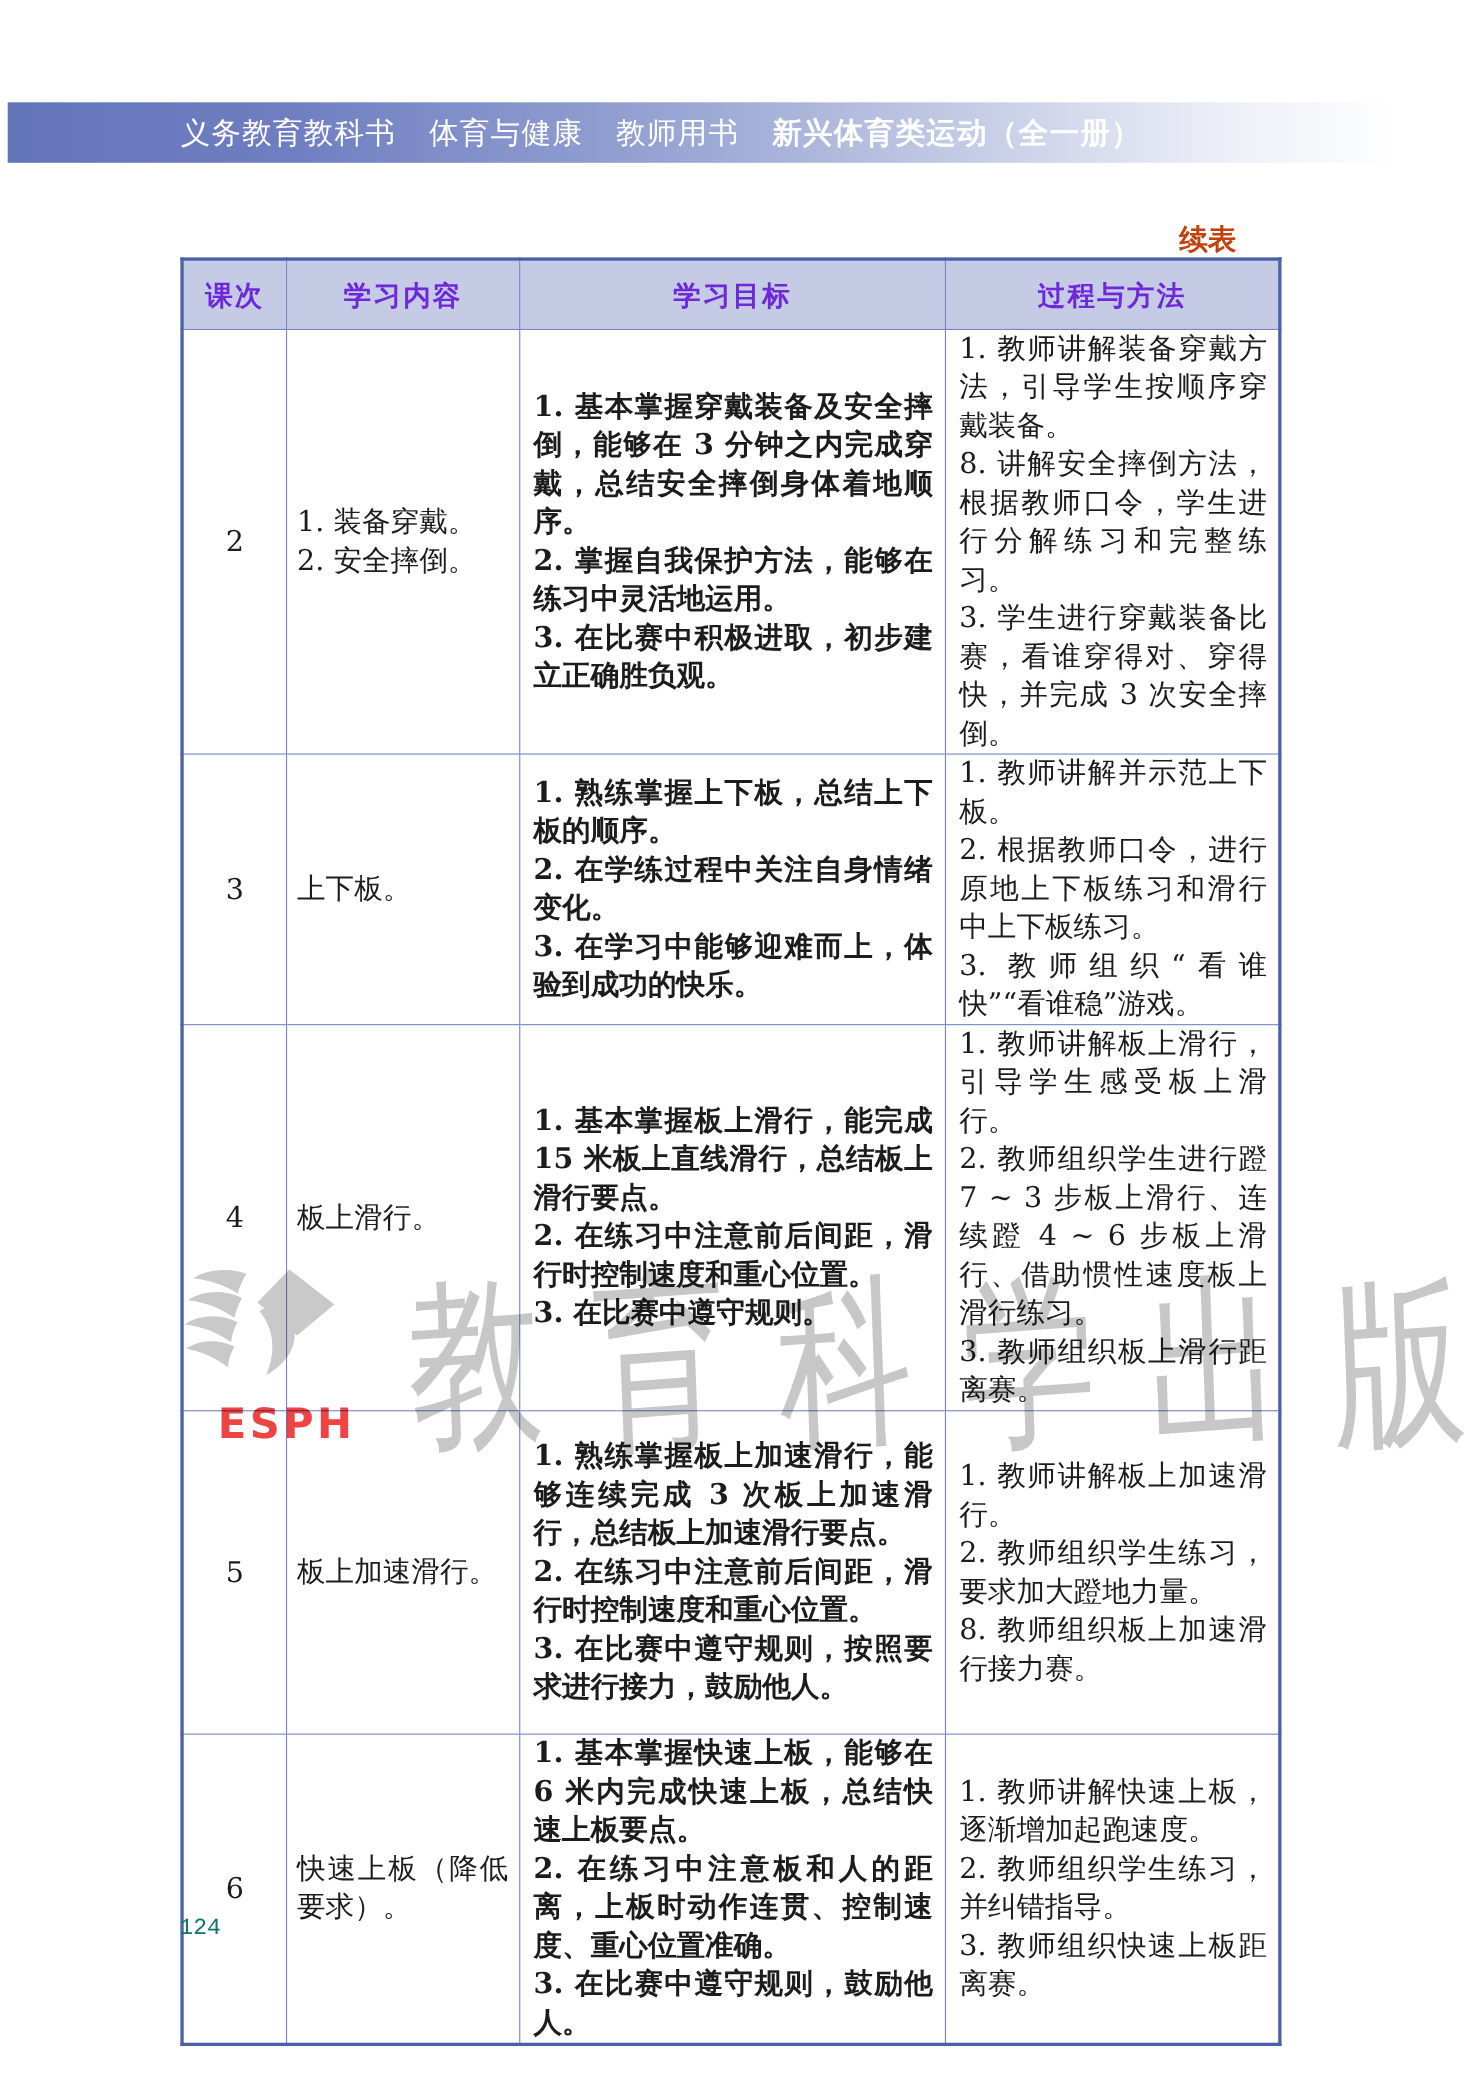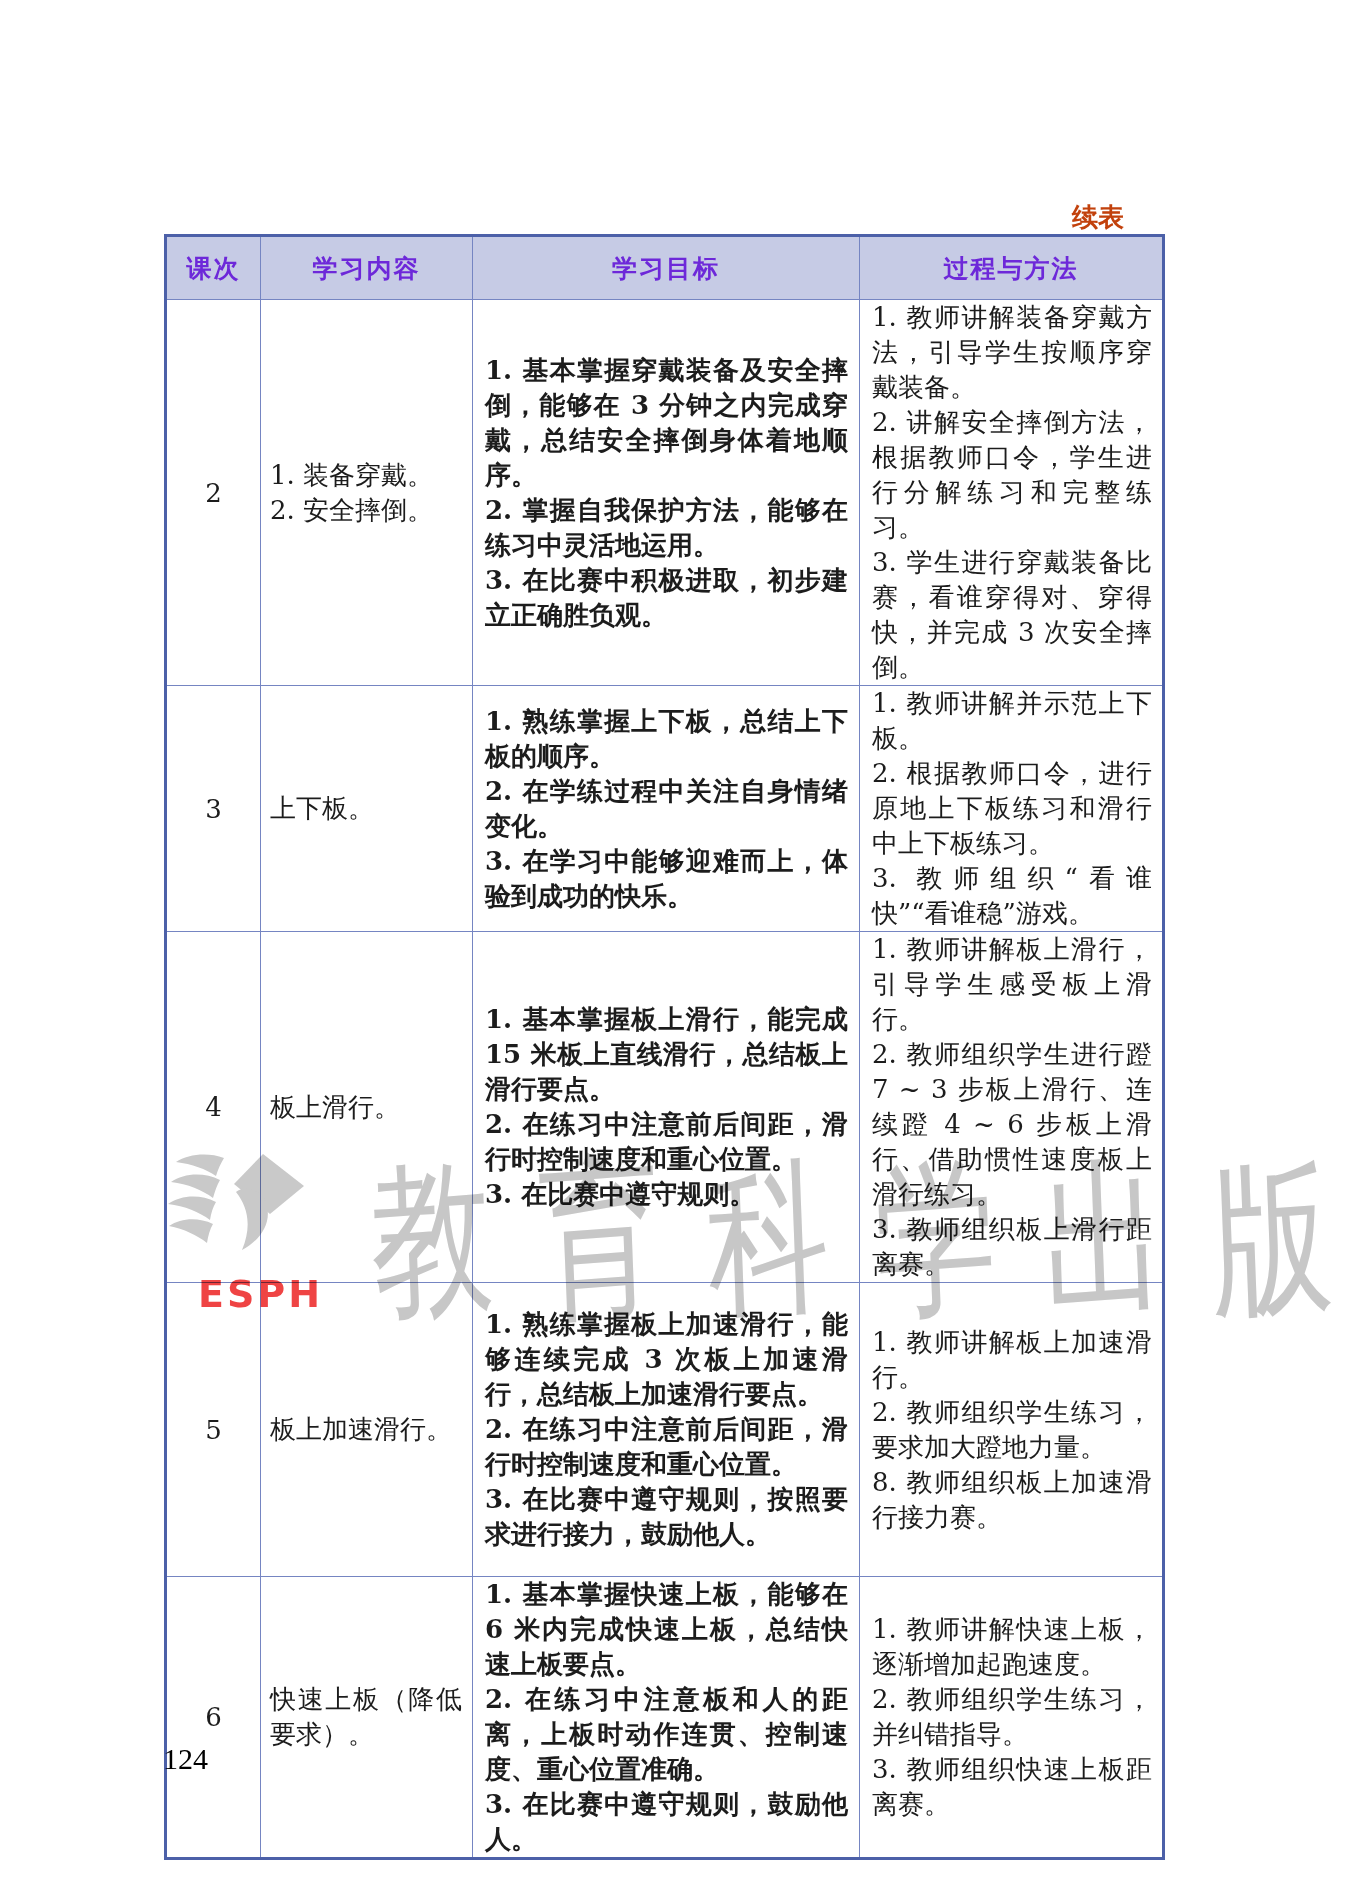--- a/index.html
+++ b/index.html
@@ -56,29 +56,35 @@
   }
   .wm-chars span{ display:inline-block; transform:scaleX(.72) rotate(-3deg); }
   .wm-esph{
     position:absolute; left:198px; top:1272px;
     font-family:"DejaVu Sans","Liberation Sans",sans-serif;
     font-weight:800; font-size:38px; letter-spacing:3px; color:#ef4444;
   }
   .wm-logo{ position:absolute; left:166px; top:1152px; }
   
   .page-number{
-    position:absolute; left:163px; top:1742px; font-size:30px; color:#000000;
-    font-family:Liberation Serif, serif;
+    position:absolute; left:163px; top:1742px; font-size:21px; color:#0f766e;
+    font-family:Liberation Mono, monospace;
   }
 </style>
 </head>
 <body>
 
 <div class="page">
 
+  <div class="header-bar">
+    <span class="seg">义务教育教科书</span>
+    <span class="seg">体育与健康</span>
+    <span class="seg">教师用书</span>
+    <span class="seg-bold">新兴体育类运动（全一册）</span>
+  </div>
 
   <div class="cont-label">续表</div>
 
   <table class="lesson-table">
     <colgroup>
       <col style="width:95px">
         <col style="width:212px">
         <col style="width:387px">
         <col style="width:304px">
     </colgroup>
@@ -97,21 +103,21 @@
           <p>1. 装备穿戴。</p>
           <p>2. 安全摔倒。</p>
         </td>
         <td class="obj">
           <p>1. 基本掌握穿戴装备及安全摔倒，能够在 3 分钟之内完成穿戴，总结安全摔倒身体着地顺序。</p>
           <p>2. 掌握自我保护方法，能够在练习中灵活地运用。</p>
           <p>3. 在比赛中积极进取，初步建立正确胜负观。</p>
         </td>
         <td class="met">
           <p>1. 教师讲解装备穿戴方法，引导学生按顺序穿戴装备。</p>
-          <p>2. 讲解安全摔倒方法，根据教师口令，学生进行分解练习和完整练习。</p>
+          <p>8. 讲解安全摔倒方法，根据教师口令，学生进行分解练习和完整练习。</p>
           <p>3. 学生进行穿戴装备比赛，看谁穿得对、穿得快，并完成 3 次安全摔倒。</p>
         </td>
       </tr>
       <tr class="row-h1">
         <td class="lesson">3</td>
         <td class="content">
           <p>上下板。</p>
         </td>
         <td class="obj">
           <p>1. 熟练掌握上下板，总结上下板的顺序。</p>

